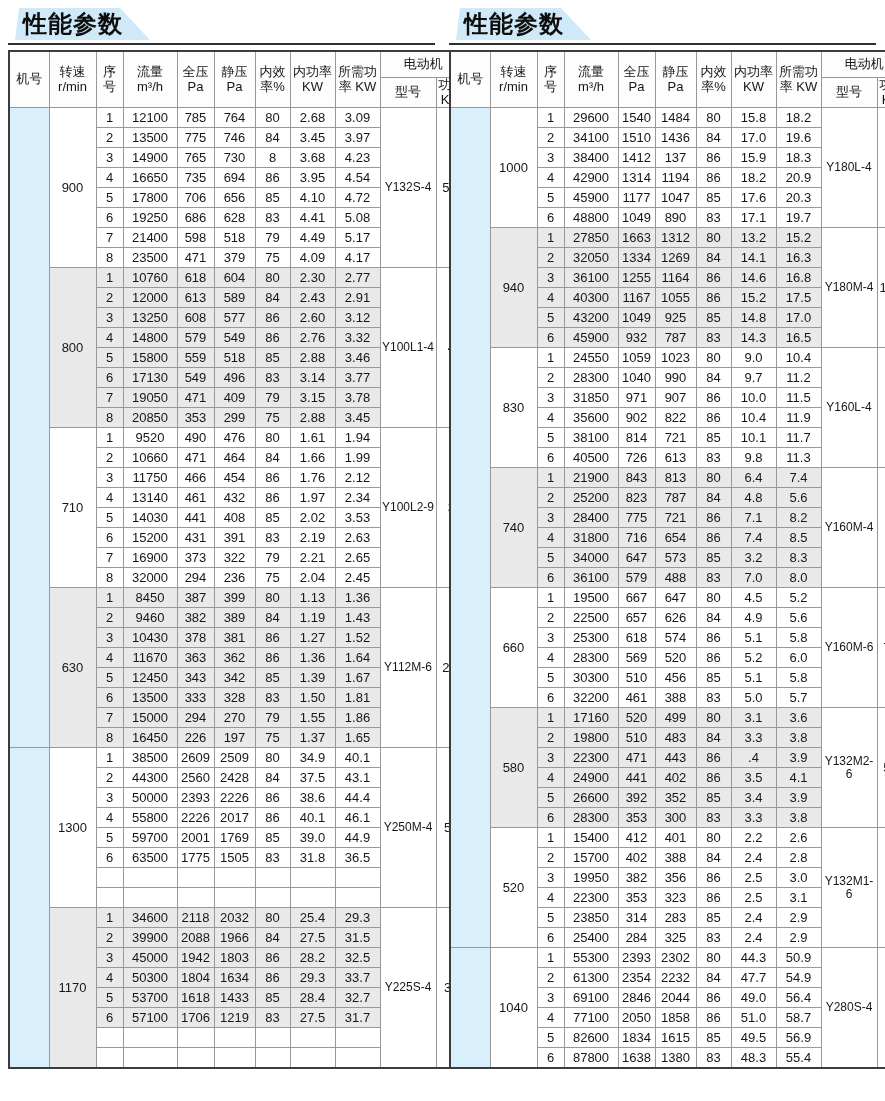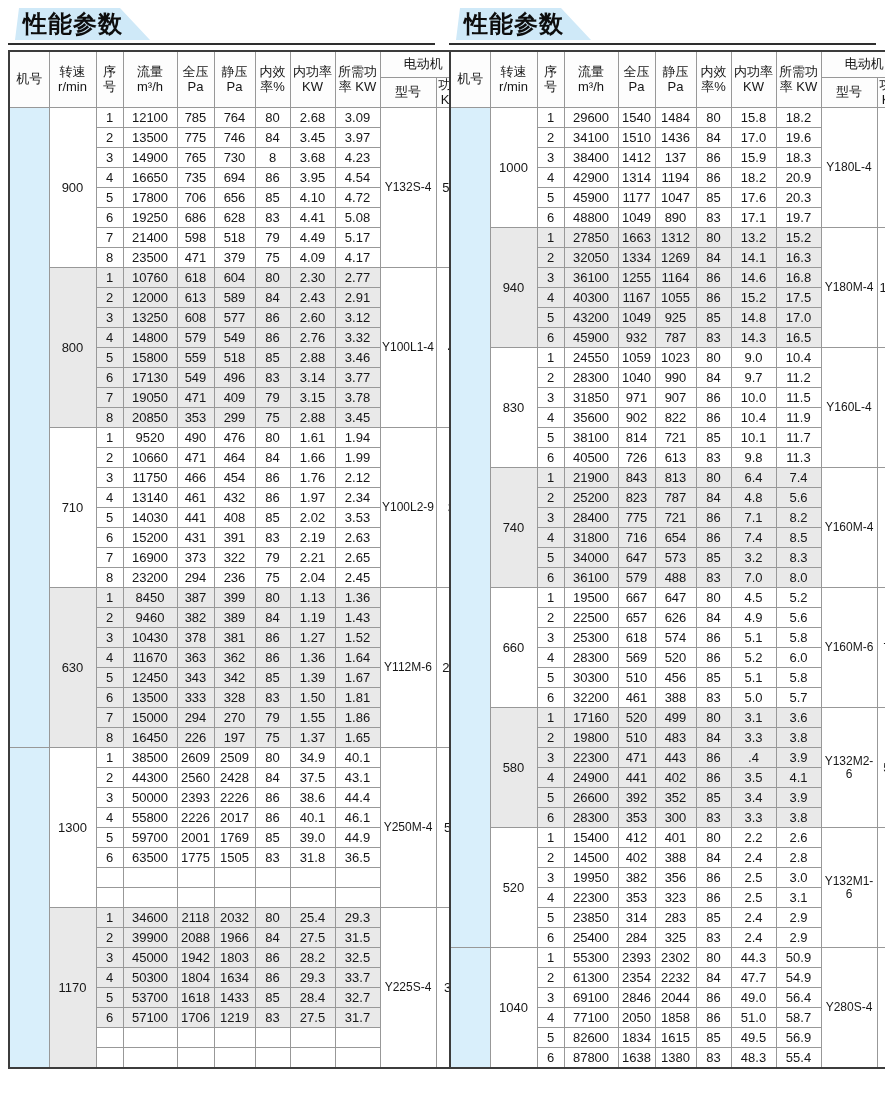--- a/index.html
+++ b/index.html
@@ -303,21 +303,21 @@
               <td>7</td>
               <td>16900</td>
               <td>373</td>
               <td>322</td>
               <td>79</td>
               <td>2.21</td>
               <td>2.65</td>
             </tr>
             <tr>
               <td>8</td>
-              <td>23200</td>
+              <td>32000</td>
               <td>294</td>
               <td>236</td>
               <td>75</td>
               <td>2.04</td>
               <td>2.45</td>
             </tr>
             <tr>
               <td class="speed sh" rowspan="8">630</td>
               <td class="sh">1</td>
               <td class="sh">8450</td>
@@ -948,21 +948,21 @@
               <td>412</td>
               <td>401</td>
               <td>80</td>
               <td>2.2</td>
               <td>2.6</td>
               <td class="model" rowspan="6">Y132M1-6</td>
               <td rowspan="6">4</td>
             </tr>
             <tr>
               <td>2</td>
-              <td>14500</td>
+              <td>15700</td>
               <td>402</td>
               <td>388</td>
               <td>84</td>
               <td>2.4</td>
               <td>2.8</td>
             </tr>
             <tr>
               <td>3</td>
               <td>19950</td>
               <td>382</td>

